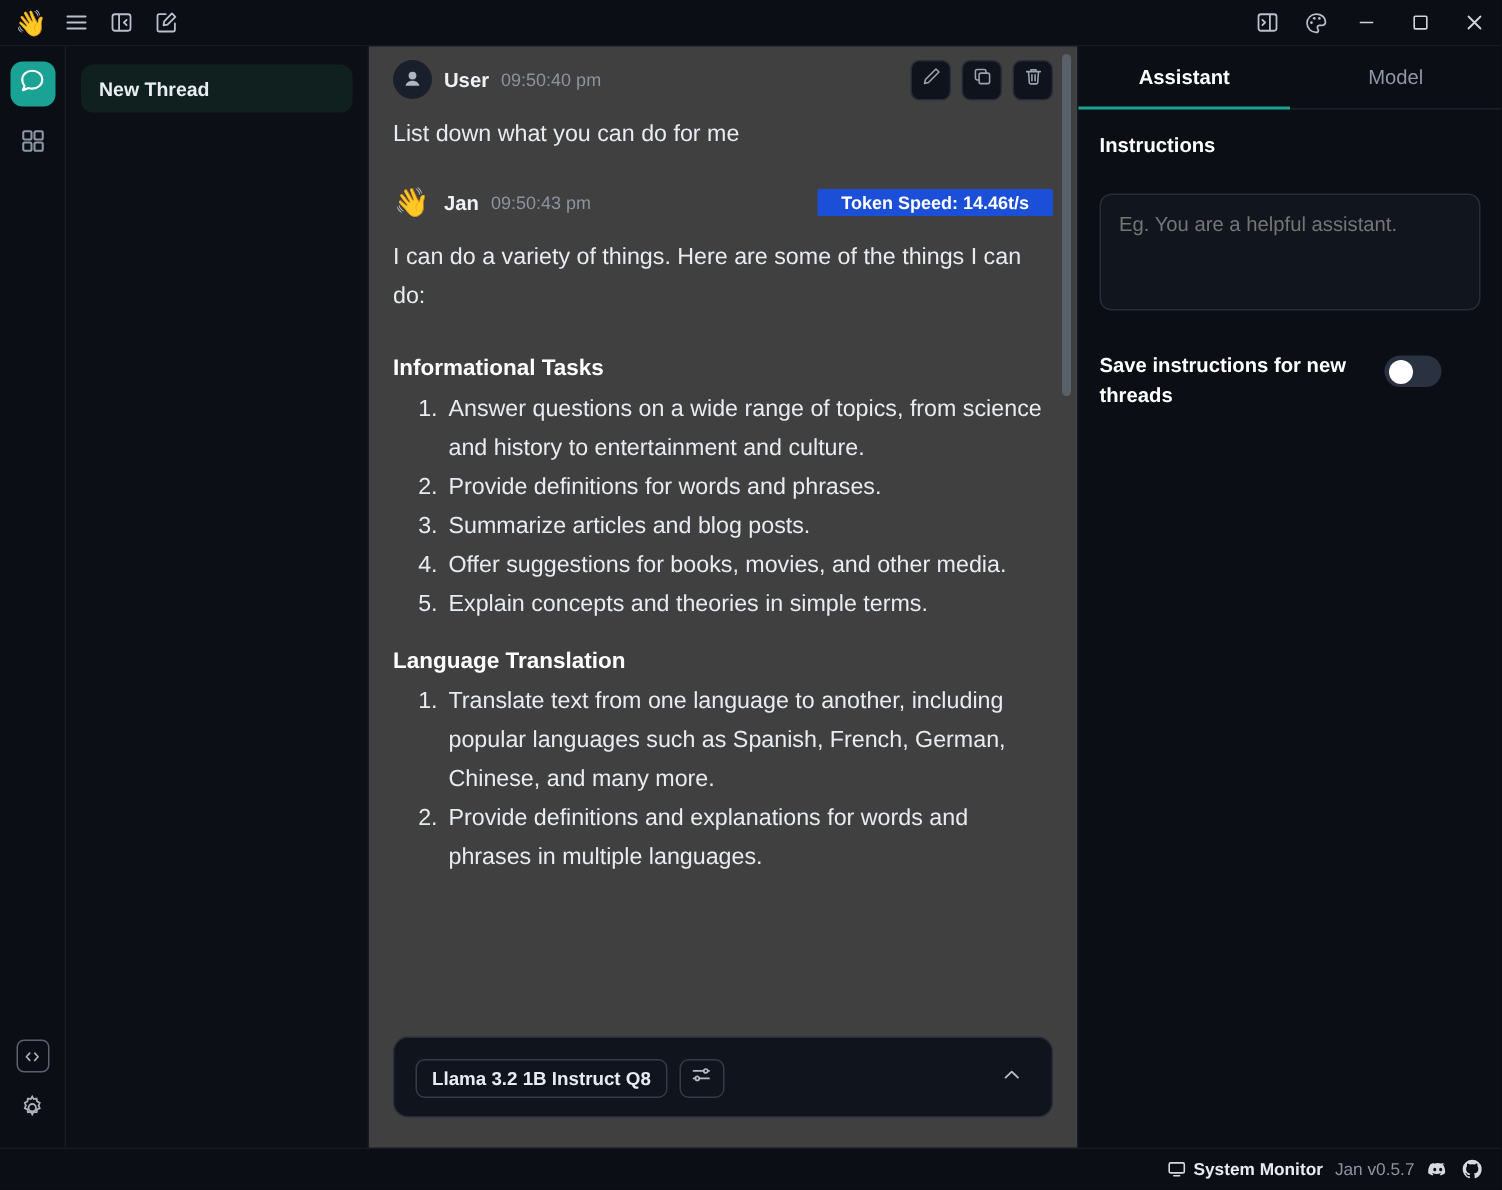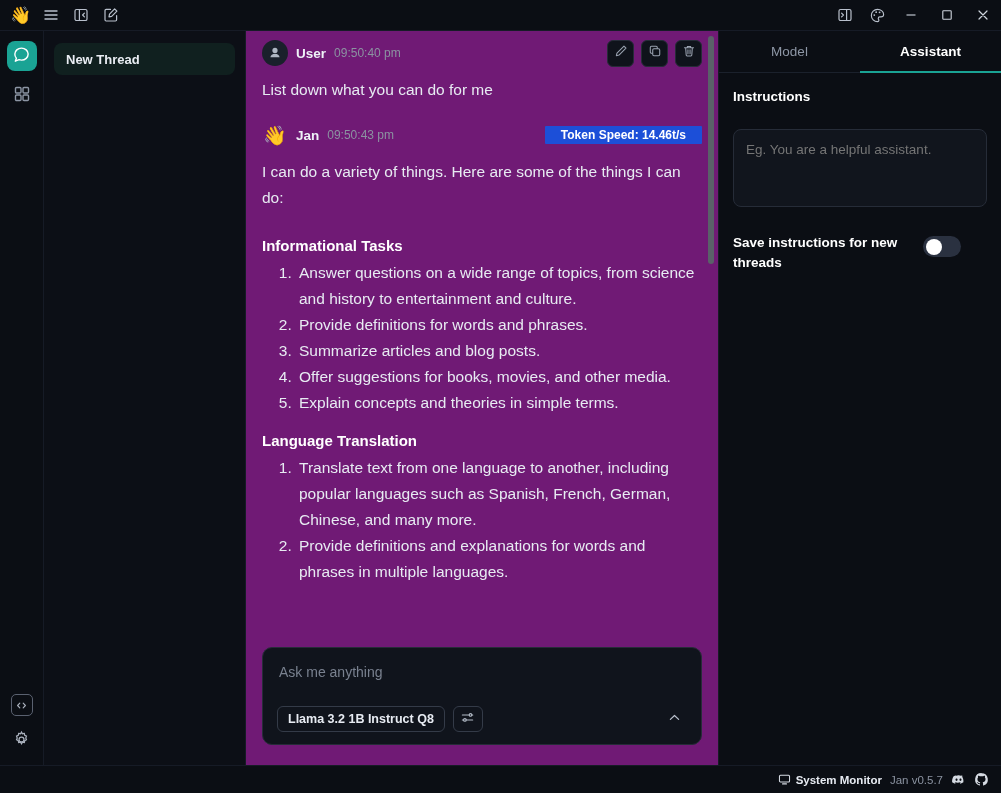--- a/index.html
+++ b/index.html
@@ -70,21 +70,21 @@
   }
   .thread-item {
     height: 32px; border-radius: 8px;
     background: #10201f;
     display: flex; align-items: center;
     padding: 0 12px;
     color: #e9edf3; font-size: 13px; font-weight: bold;
   }
 
   
-  .chat { flex: 1; min-width: 0; display: flex; flex-direction: column; position: relative; background: #701a75; }
+  .chat { flex: 1; min-width: 0; display: flex; flex-direction: column; position: relative; background: #404040; }
   .chat-scroll {
     flex: 1; min-height: 0; overflow: hidden; position: relative;
     padding: 0 16px 0 16px;
   }
   .scrolltrack { position: absolute; top: 0; right: 3px; width: 8px; bottom: 0; }
   .scrollthumb {
     position: absolute; top: 5px; left: 1px; width: 6px; height: 228px;
     background: #5a6069; border-radius: 3px;
   }
 
@@ -354,21 +354,20 @@
 
         </div>
 
         <div class="scrolltrack">
           <div class="scrollthumb"></div>
         </div>
       </div>
 
       <div class="composer-wrap">
         <div class="composer">
-          <div class="composer-placeholder">Ask me anything</div>
           <div class="composer-row">
             <div class="model-pill">
               <span>Llama 3.2 1B Instruct Q8</span>
             </div>
             <div class="mini-btn">
               <span>
                 <svg width="15" height="15" viewBox="0 0 16 16" fill="none" stroke="currentColor" stroke-width="1.2" stroke-linecap="round">
                   <path d="M2.5 5.3h7.2M12.6 5.3h1"></path>
                   <circle cx="11.2" cy="5.3" r="1.4"></circle>
                   <path d="M2.5 10.6h1.4M6.6 10.6h6.9"></path>
@@ -384,25 +383,25 @@
                 </svg>
               </span>
             </div>
           </div>
         </div>
       </div>
     </div>
 
     <div class="rightpanel">
       <div class="tabs">
+        <div class="tab active">
+          <span>Assistant</span>
+        </div>
         <div class="tab">
           <span>Model</span>
-        </div>
-        <div class="tab active">
-          <span>Assistant</span>
         </div>
       </div>
       <div class="panel-body">
         <div class="panel-label">Instructions</div>
         <textarea class="ta" placeholder="Eg. You are a helpful assistant." style=""></textarea>
         <div class="toggle-row">
           <div class="toggle-text">Save instructions for new threads</div>
           <div class="switch">
             <div class="knob"></div>
           </div>

